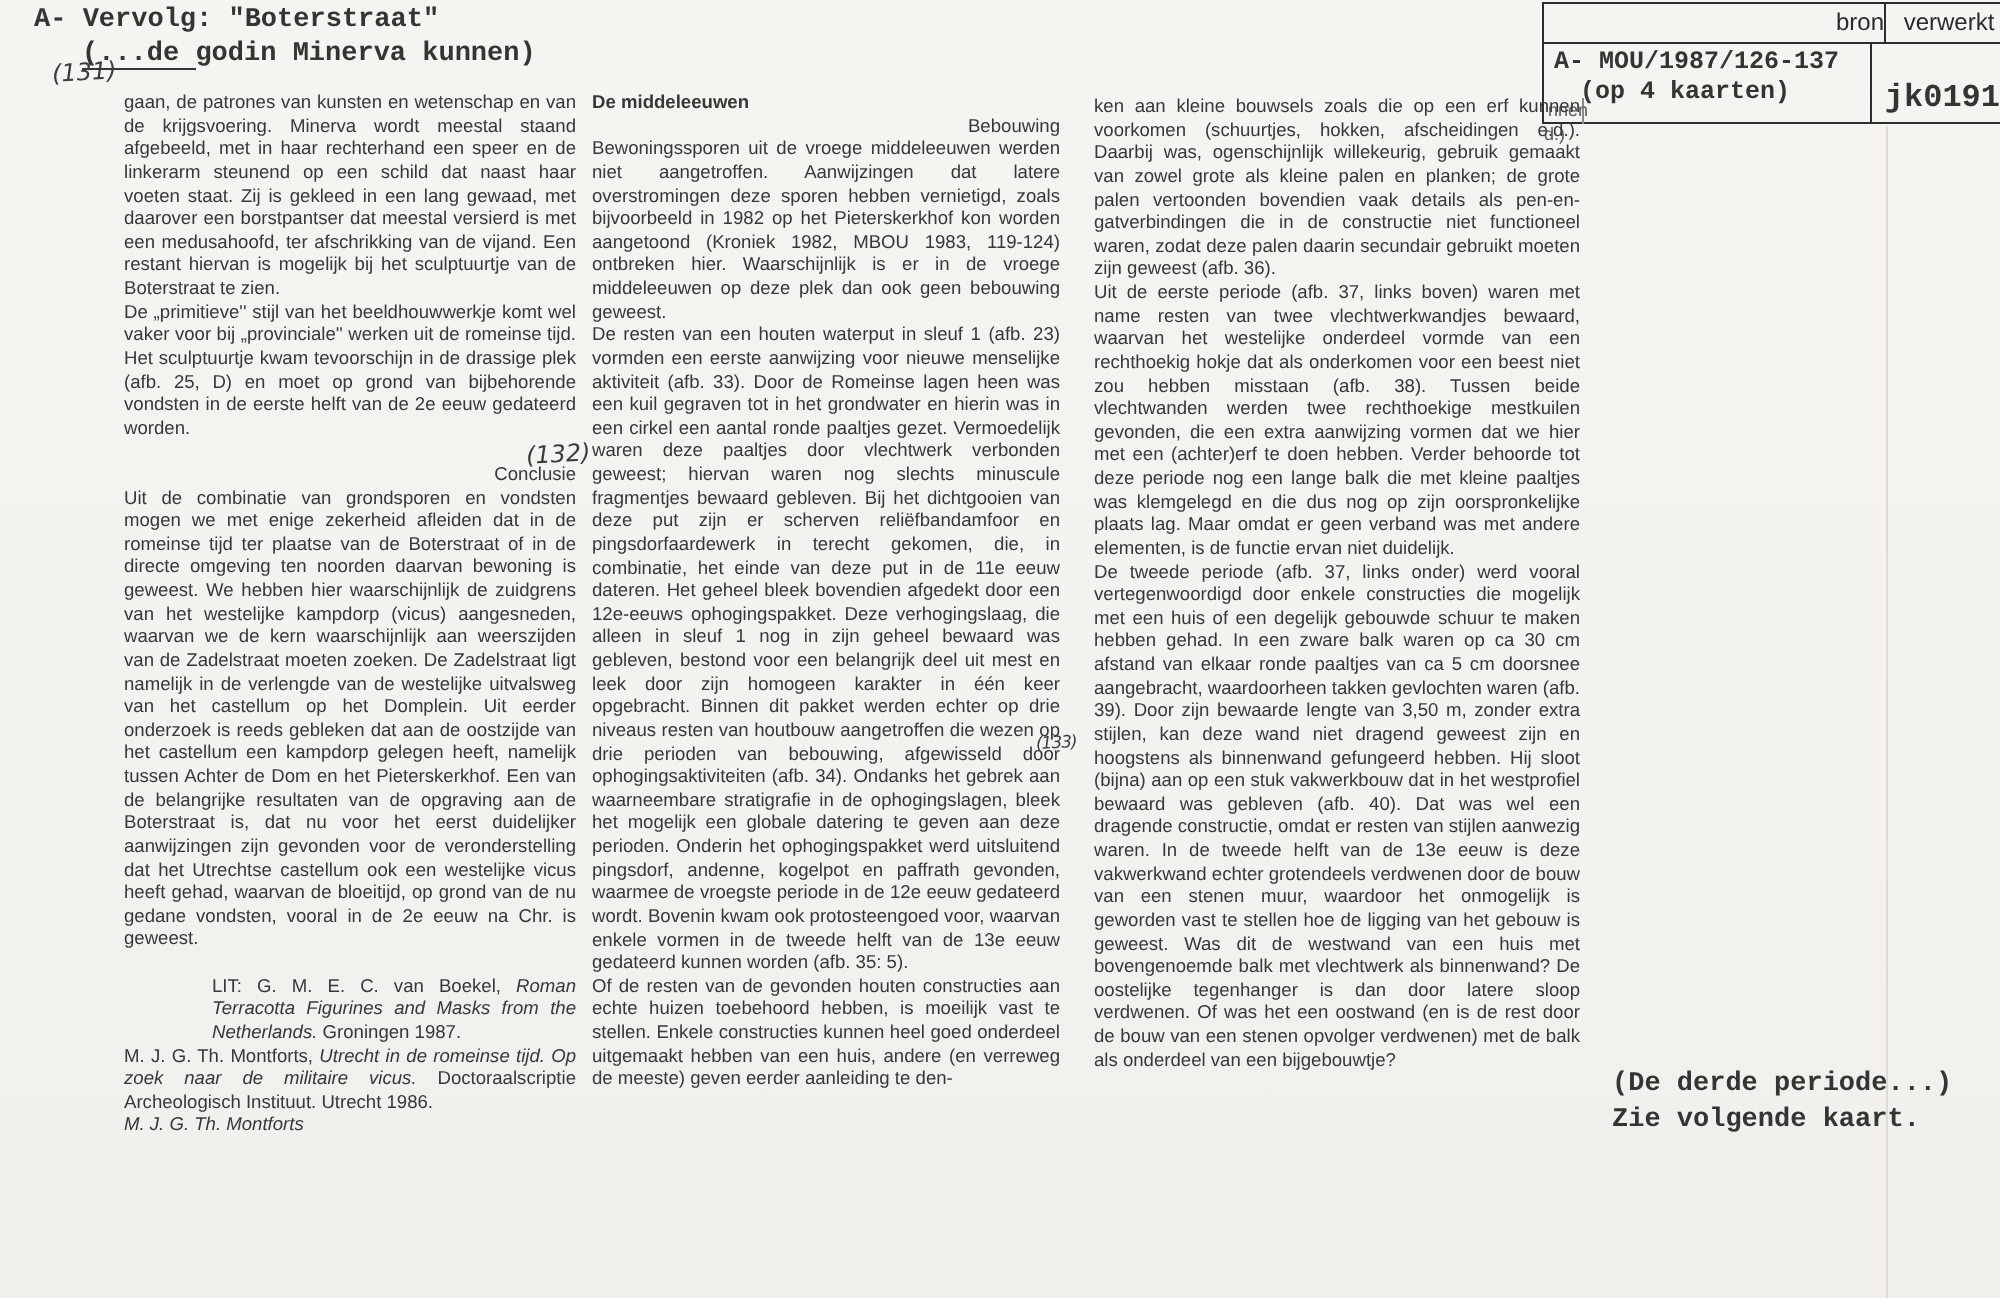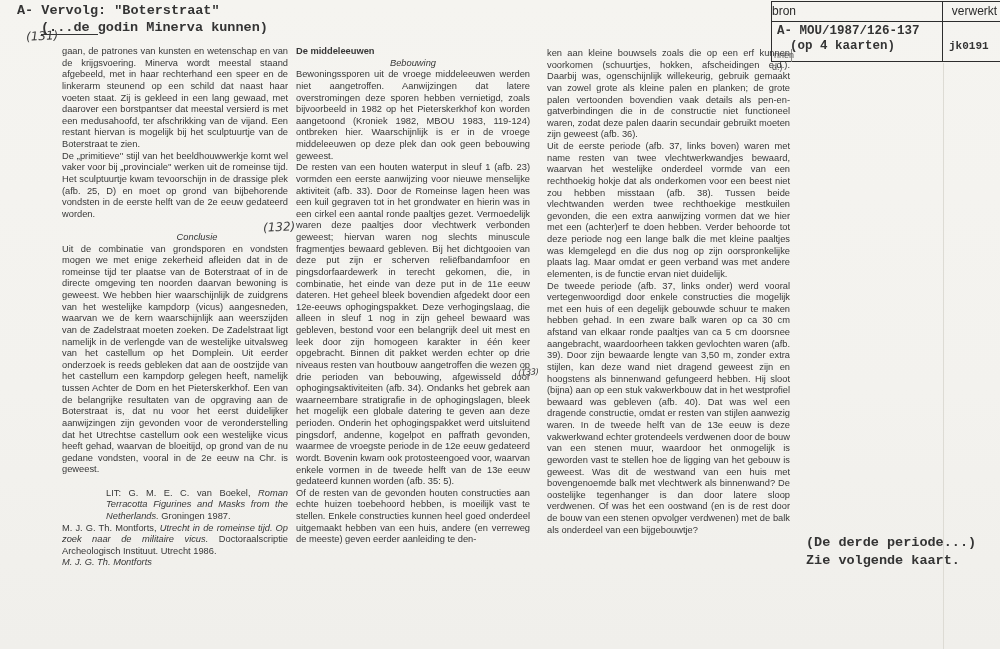--- a/index.html
+++ b/index.html
@@ -35,43 +35,43 @@
   
   .index-table{
     position:absolute;left:771px;top:1px;width:229px;height:61px;
     border-top:1.5px solid #2d2d2d;border-left:1.5px solid #2d2d2d;border-bottom:1.5px solid #2d2d2d;
     box-sizing:border-box;
   }
   .index-table .hdr-row{display:flex;height:20px;border-bottom:1.5px solid #2d2d2d;box-sizing:border-box;}
   .index-table .data-row{display:flex;height:39px;}
   .index-table .col-a{width:171px;border-right:1.5px solid #2d2d2d;box-sizing:border-box;}
   .index-table .col-b{flex:1;}
-  .index-table .hdr-cell{font-size:12px;color:#2a2a2a;text-align:left;line-height:18px;}
+  .index-table .hdr-cell{font-size:12px;color:#2a2a2a;text-align:right;line-height:18px;}
   .index-table .col-b.hdr-cell{text-align:center;padding-left:6px;}
   .index-table .typed-val{font-size:12.5px;line-height:14.5px;padding:2px 0 0 5px;}
   .index-table .typed-val .ind{margin-left:13px;}
-  .index-table .verwerkt-val{font-size:11px;padding:18px 0 0 6px;}
+  .index-table .verwerkt-val{font-size:16px;padding:18px 0 0 6px;}
   
   .ghost{position:absolute;left:772px;top:49px;width:22px;height:22px;color:#5a5a5a;}
   .ghost .gline{position:absolute;left:19px;top:0;width:1px;height:13px;background:#8a8a86;}
   .ghost .g1{position:absolute;left:2px;top:1px;font-size:9px;}
   .ghost .g2{position:absolute;left:0px;top:13px;font-size:9px;}
   
   .card-edge{position:absolute;left:943px;top:63px;width:1px;height:586px;background:#dddbd4;}
   
   .col{position:absolute;top:46px;}
   .col-left{left:62px;width:226px;}
   .col-mid{left:296px;width:234px;}
   .col-right{left:547px;width:243px;top:48px;}
   .col p{
     margin:0;text-align:justify;
     font-size:9.3px;line-height:11.62px;color:#373737;
   }
   .col p.hb{font-weight:bold;text-align:left;}
-  .col p.hi{font-style:italic;text-align:center;}
+  .col p.hi{text-align:right;}
   .col p.sig{text-align:left;font-style:italic;}
   .col p.gap{margin-top:11.6px;margin-left:44px;}
   .col .it{font-style:italic;}
 </style>
 </head>
 <body>
 
 <div class="page">
 
   <div class="typed typed-title">

